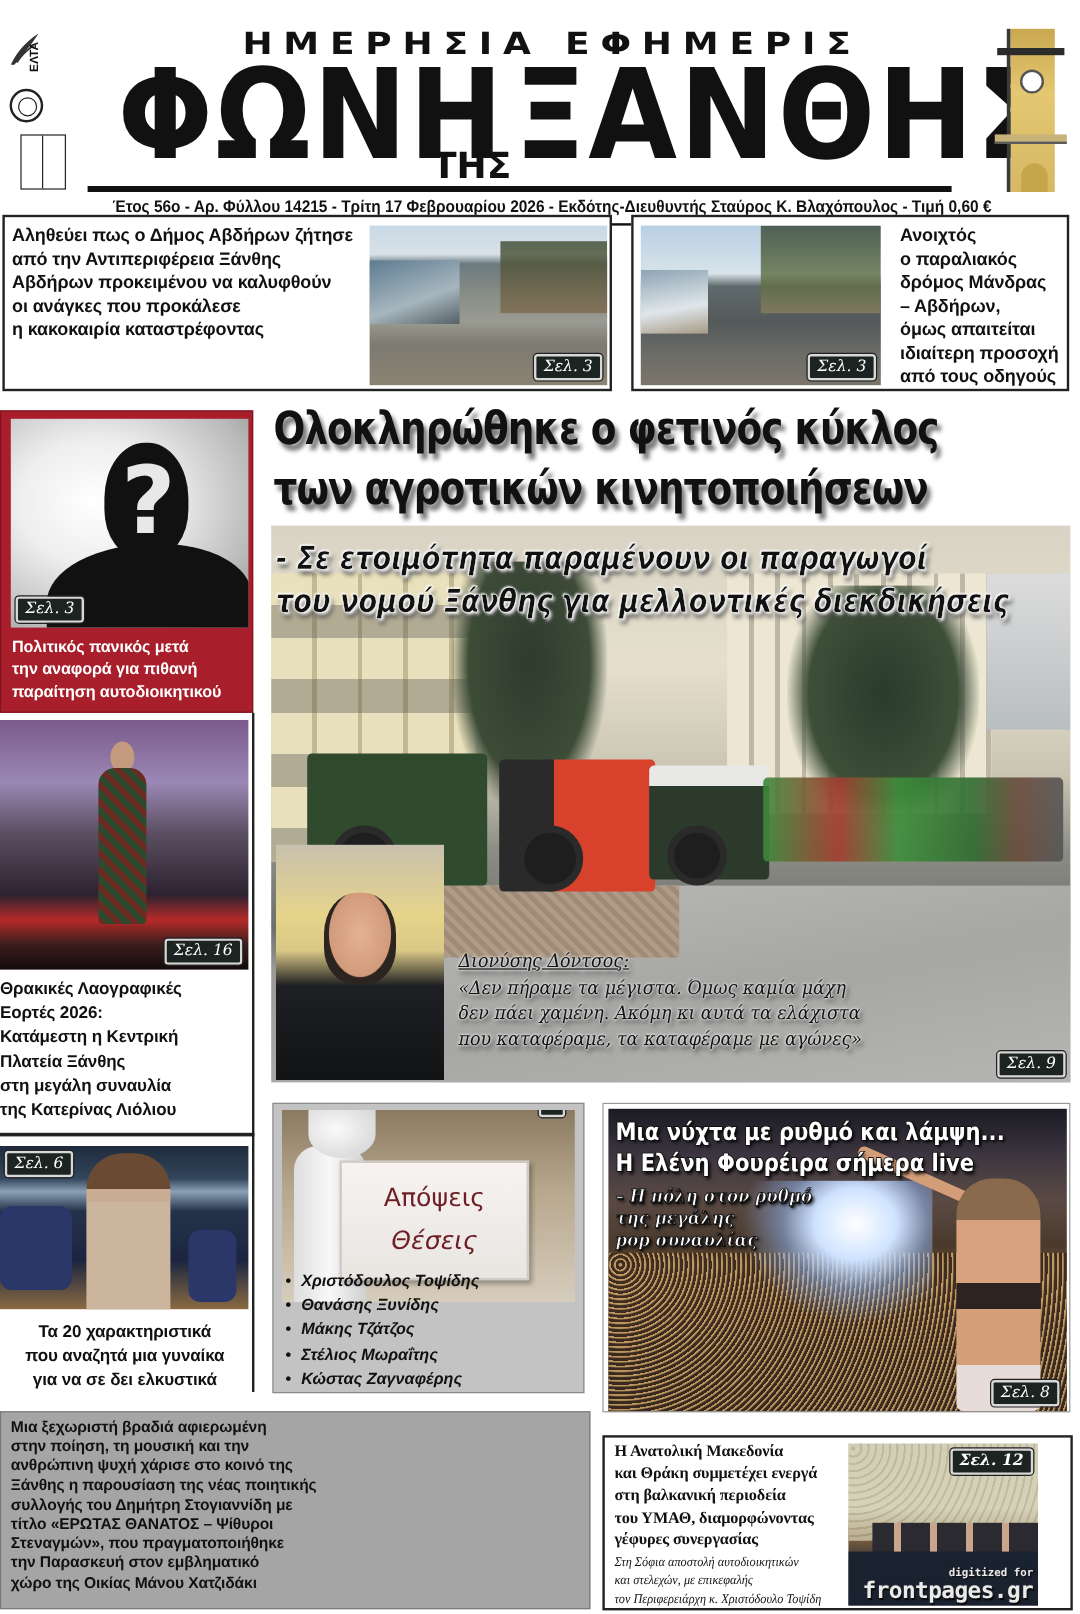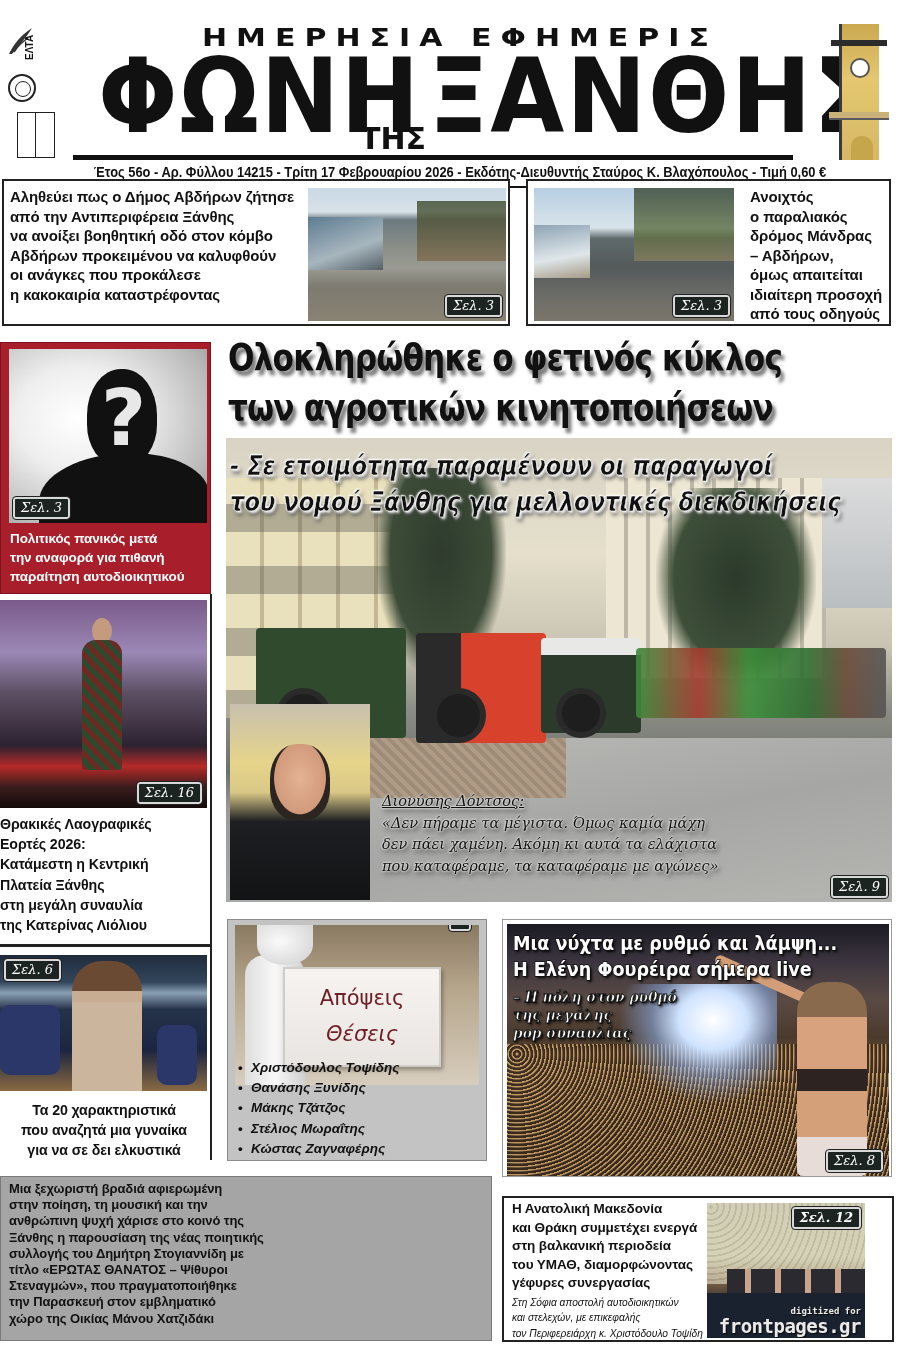--- a/index.html
+++ b/index.html
@@ -116,21 +116,21 @@
   .poetry-photo { position:absolute; left:275px; top:6px; width:208px; height:154px; background: linear-gradient(180deg,#e9e2d1 0%, #d9cfb9 45%, #b9ad95 60%, #3d3630 80%, #2a2520 100%); overflow:hidden; }
   .screen { position:absolute; left:60px; top:0; width:148px; height:30px; background:#cfe2f2; }
   .panel-table { position:absolute; left:0; top:108px; width:100%; height:20px; background:#2a2a2a; }
   .panel-p1 { position:absolute; left:50px; top:68px; width:26px; height:44px; background:#4f8a6a; border-radius:12px 12px 0 0; }
   .panel-p2 { position:absolute; left:92px; top:62px; width:34px; height:50px; background:#f2c2bc; border-radius:14px 14px 0 0; }
   .panel-p3 { position:absolute; left:138px; top:66px; width:30px; height:46px; background:#f2f2f2; border-radius:12px 12px 0 0; }
   .flowers { position:absolute; left:180px; top:50px; width:28px; height:50px; background: radial-gradient(circle, #c1382c 0 30%, #3d6a31 60%); }
   .flowers2 { position:absolute; left:20px; top:60px; width:26px; height:40px; background: radial-gradient(circle, #c1382c 0 30%, #3d6a31 60%); }
 
   .balkan { left: 502px; top: 1196px; width: 392px; height: 146px; border: 2px solid #222; background:#fff; }
-  .balkan-text { position:absolute; left:8px; top:2px; width:200px; }
+  .balkan-text { position:absolute; left:8px; top:2px; width:200px;font-family:Liberation Serif, serif; }
   .balkan-hl { font-weight: bold; font-size: 13.5px; line-height: 18.6px; white-space: nowrap; letter-spacing: -0.1px; }
   .balkan-sub { font-style: italic; font-size: 11px; line-height: 15.5px; white-space: nowrap; margin-top: 2px; transform: scaleX(0.93); transform-origin: left; }
   .balkan-photo { position:absolute; left:203px; top:5px; width:158px; height:135px; background: linear-gradient(180deg,#c7c4a9 0%, #d4d0b2 40%, #8b6a45 55%, #2a2a2e 75%, #1e2a3a 100%); overflow:hidden; }
   .balkan-photo::before { content:""; position:absolute; left:0; top:0; width:100%; height:60%; background: repeating-radial-gradient(circle at 4px 4px, #b7b499 0 1.5px, #d6d3bb 2px 6px); opacity:.7; }
   .b-table { position:absolute; left:0; top:90px; width:100%; height:45px; background:#1a2230; }
   .b-people { position:absolute; left:20px; top:66px; width:160px; height:30px; background: repeating-linear-gradient(90deg,#2a2a30 0 18px,#c9a58b 18px 24px,#2a2a30 24px 30px); }
   .watermark { position:absolute; right:4px; bottom:2px; text-align:right; color:#eaeaea; font-family:"DejaVu Sans Mono", monospace; font-weight:bold; text-shadow: 0 0 2px #333, 1px 1px 1px #000; }
   .wm-small { font-size: 9px; line-height: 10px; }
   .wm-big { font-size: 19px; line-height: 20px; letter-spacing: -0.5px; }
 </style>
@@ -168,21 +168,20 @@
   </div>
 
   <div class="abs dateline">Έτος 56ο  -  Αρ. Φύλλου 14215 - Τρίτη 17 Φεβρουαρίου 2026  -  Εκδότης-Διευθυντής Σταύρος Κ. Βλαχόπουλος -  Τιμή 0,60 €</div>
   <div class="abs rule-date"></div>
 </header>
 
 <article class="abs box" style="left:2px; top:179px; width:508px; height:147px;">
   <div class="abs headline-txt" style="left:6px; top:6px; width:300px;">
     <div>Αληθεύει πως ο Δήμος Αβδήρων ζήτησε</div>
     <div>από την Αντιπεριφέρεια Ξάνθης</div>
-    <div>να ανοίξει βοηθητική οδό στον κόμβο</div>
     <div>Αβδήρων προκειμένου να καλυφθούν</div>
     <div>οι ανάγκες που προκάλεσε</div>
     <div>η κακοκαιρία καταστρέφοντας</div>
   </div>
   <div class="abs photo ph-shore1" style="left:304px; top:7px; width:198px; height:133px;">
     <span class="abs page-ref" style="right:4px; bottom:4px;">Σελ. 3</span>
   </div>
 </article>
 
 <article class="abs box" style="left:526px; top:179px; width:365px; height:147px;">

